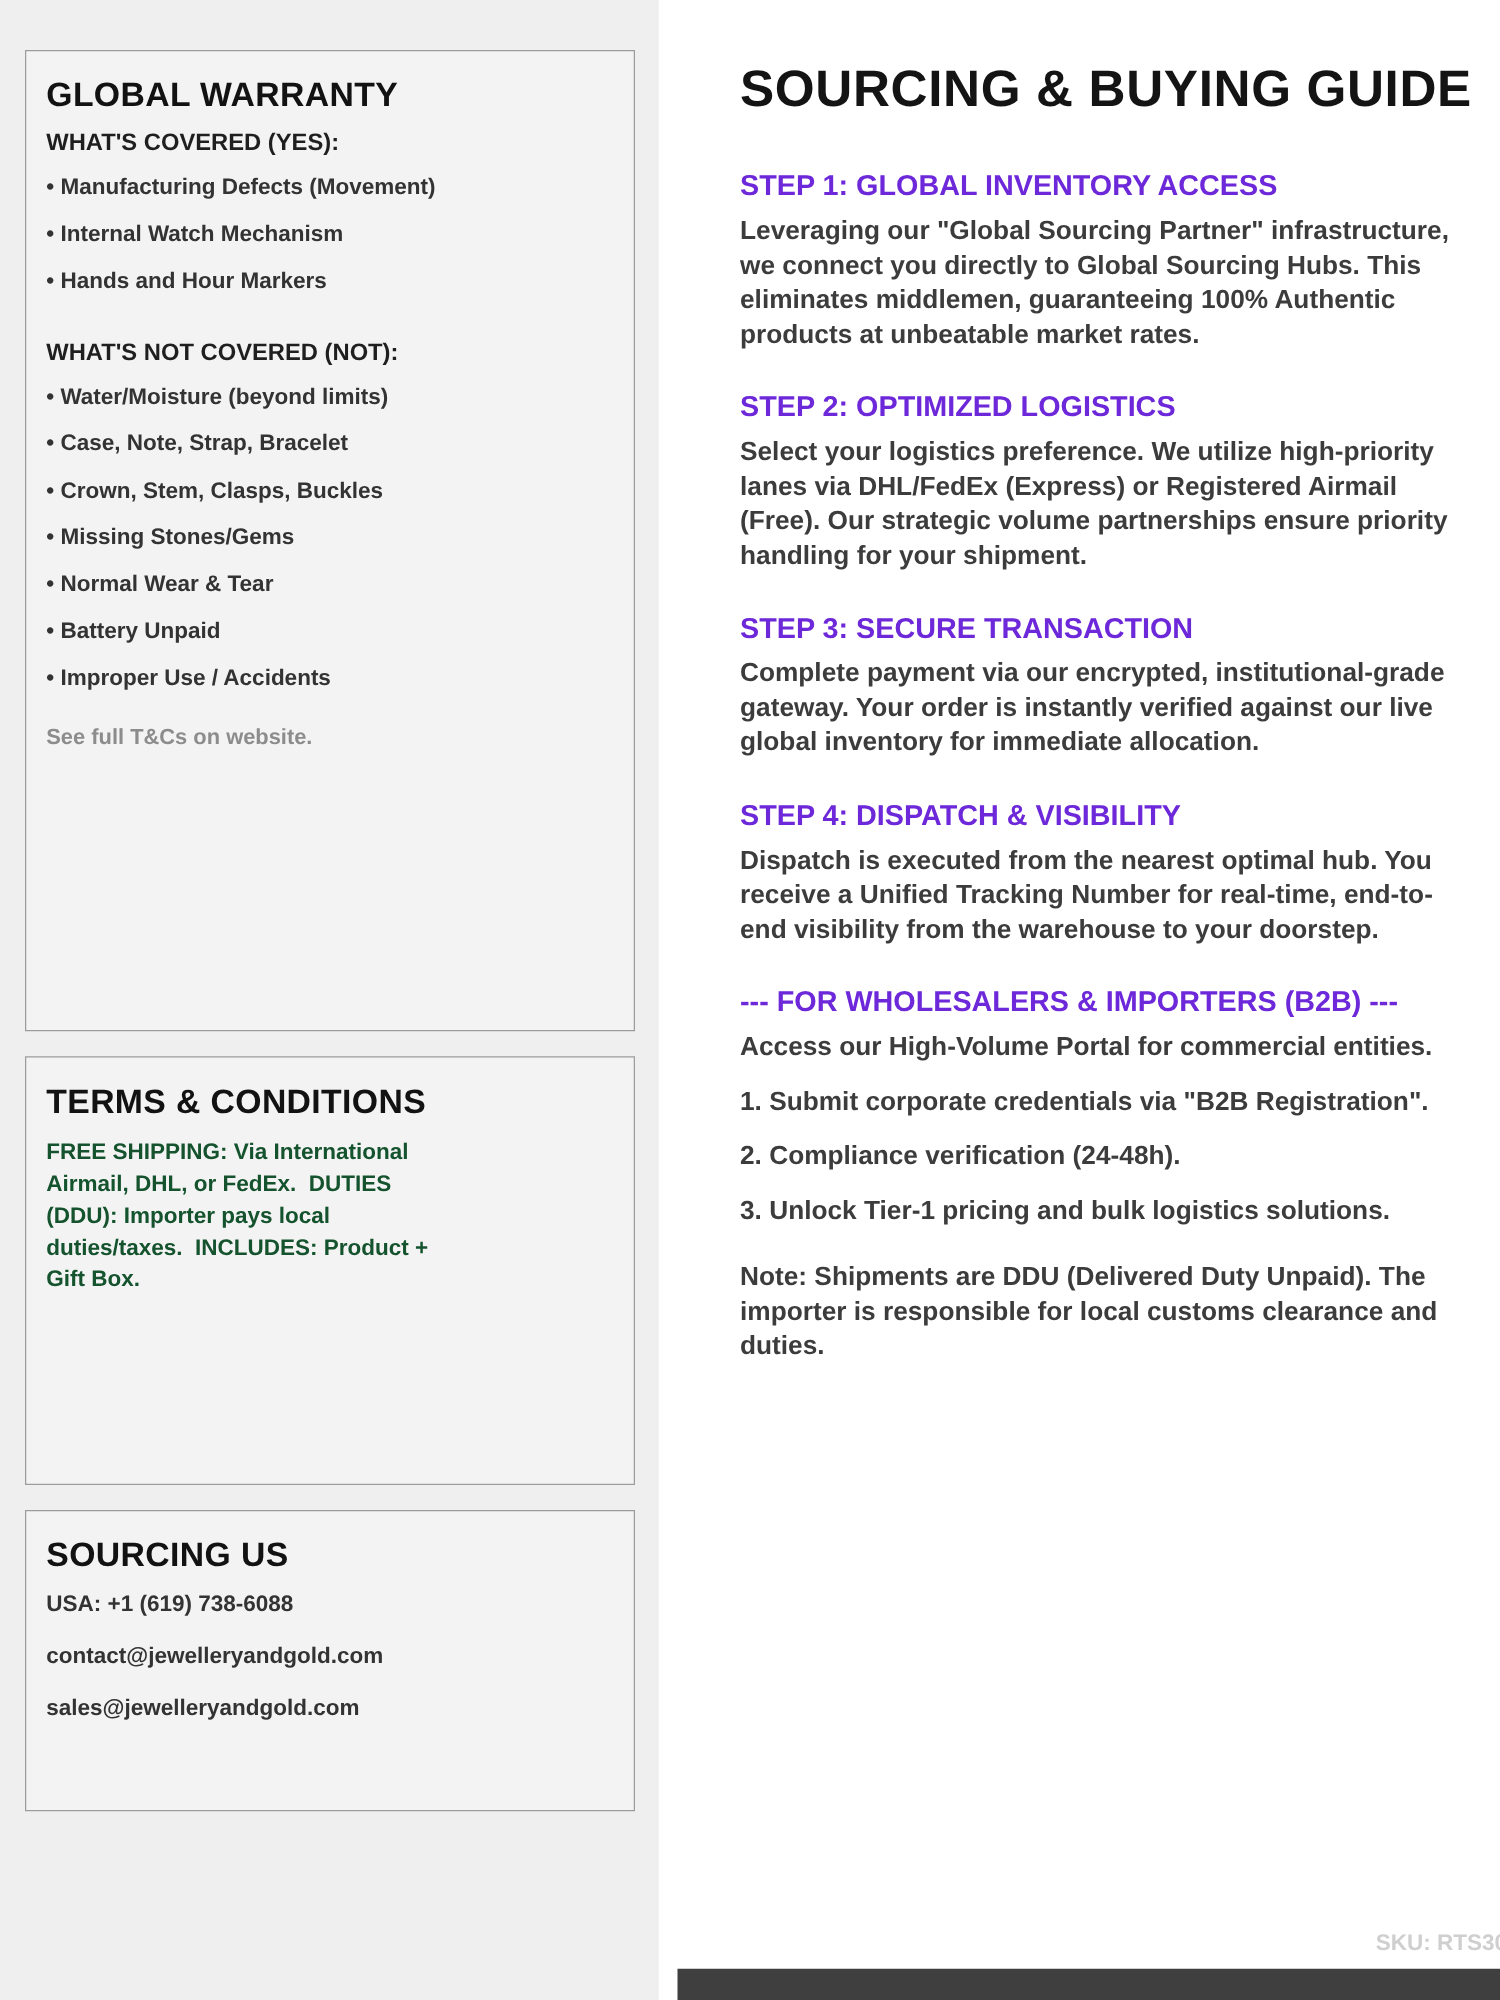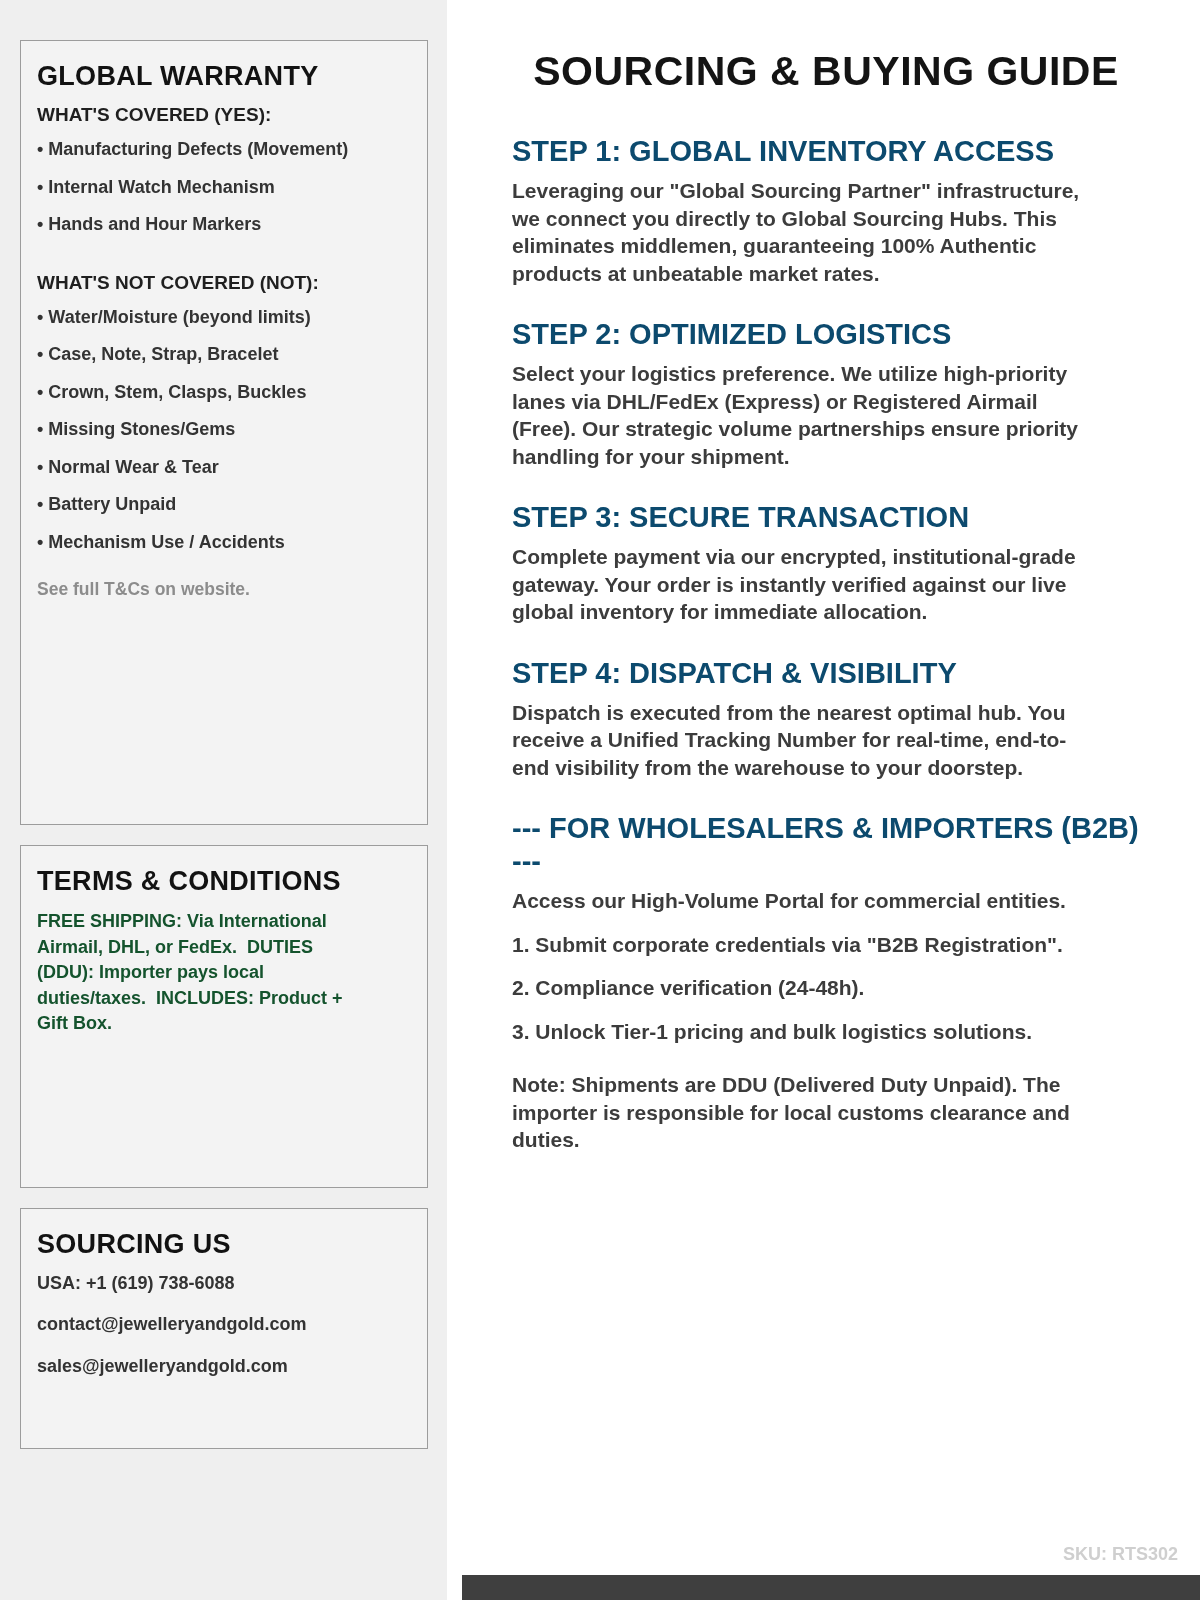--- a/index.html
+++ b/index.html
@@ -11,21 +11,21 @@
   }
   .page {
     display: flex;
     width: 1200px;
     min-height: 1600px;
     background: #ffffff;
   }
 
   
   .sidebar {
-    width: 447px;
+    width: 527px;
     flex-shrink: 0;
     background: #efefef;
     padding: 40px 19px 0 20px;
   }
   .box {
     background: #f3f3f3;
     border: 1px solid #9c9c9c;
     padding: 20px 20px 20px 16px;
     margin-bottom: 20px;
   }
@@ -93,23 +93,23 @@
     text-align: center;
     font-size: 41px;
     font-weight: 800;
     color: #141414;
     letter-spacing: 0.5px;
     margin-bottom: 40px;
     white-space: nowrap;
   }
   .step { margin-bottom: 31px; }
   .step-heading {
-    font-size: 29px;
-    font-weight: 800;
-    color: #0c4a6e;
+    font-size: 23px;
+    font-weight: 800;
+    color: #6d28d9;
     margin-bottom: 9px;
   }
   .step-body {
     font-size: 21px;
     font-weight: 700;
     color: #3c3c3c;
     line-height: 1.31;
     max-width: 578px;
   }
   .b2b .step-body { margin-bottom: 16px; }
@@ -148,21 +148,21 @@
       </ul>
 
       <h3 class="sub-title second">WHAT'S NOT COVERED (NOT):</h3>
       <ul class="bullet-list">
         <li class="bullet-item">Water/Moisture (beyond limits)</li>
         <li class="bullet-item">Case, Note, Strap, Bracelet</li>
         <li class="bullet-item">Crown, Stem, Clasps, Buckles</li>
         <li class="bullet-item">Missing Stones/Gems</li>
         <li class="bullet-item">Normal Wear &amp; Tear</li>
         <li class="bullet-item">Battery Unpaid</li>
-        <li class="bullet-item">Mechanism Use / Accidents</li>
+        <li class="bullet-item">Improper Use / Accidents</li>
       </ul>
 
       <p class="footnote">See full T&amp;Cs on website.</p>
     </section>
 
     <section class="box box-terms">
       <h2 class="box-title">TERMS &amp; CONDITIONS</h2>
       <p class="terms-body">FREE SHIPPING: Via International Airmail, DHL, or FedEx.  DUTIES (DDU): Importer pays local duties/taxes.  INCLUDES: Product + Gift Box.</p>
     </section>
 

